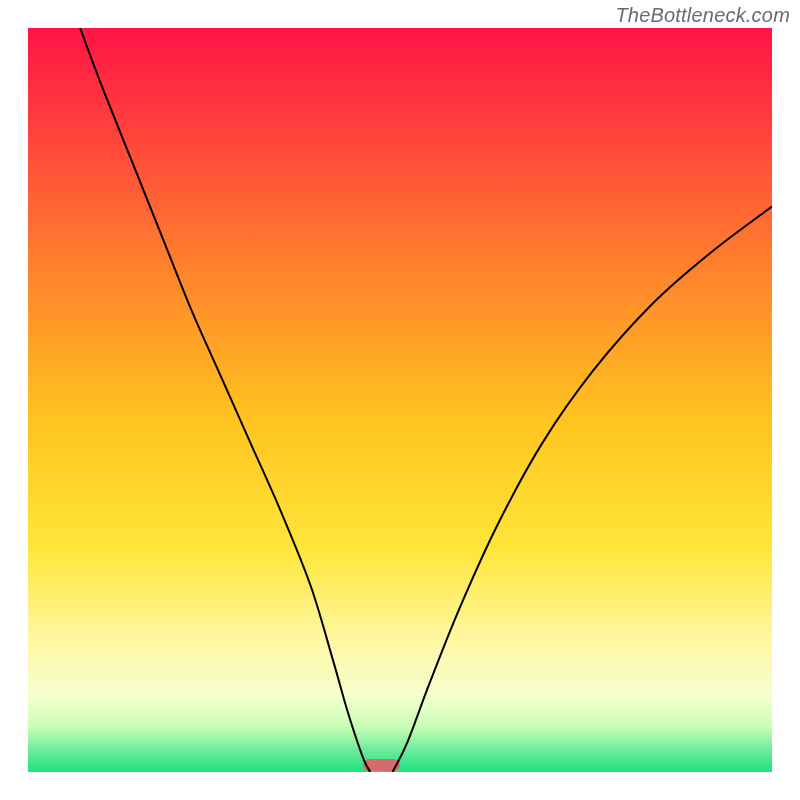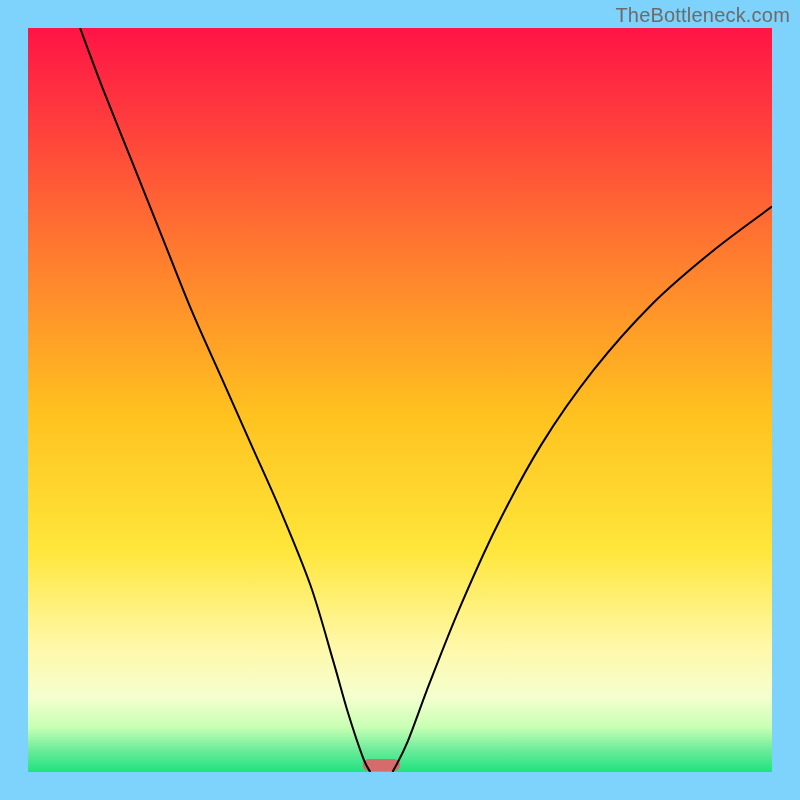--- a/index.html
+++ b/index.html
@@ -7,21 +7,22 @@
     padding: 0;
     width: 800px;
     height: 800px;
     overflow: hidden;
     background: #000;
     font-family: Arial, Helvetica, sans-serif;
   }
   .frame {
     position: absolute;
     inset: 0;
-    background: #7dd3fc;
+    background: #ffffff;
+    font-style: italic;
   }
   .plot-outer {
     position: absolute;
     left: 28px;
     top: 28px;
     width: 744px;
     height: 744px;
     background: #000;
   }
   .plot {

